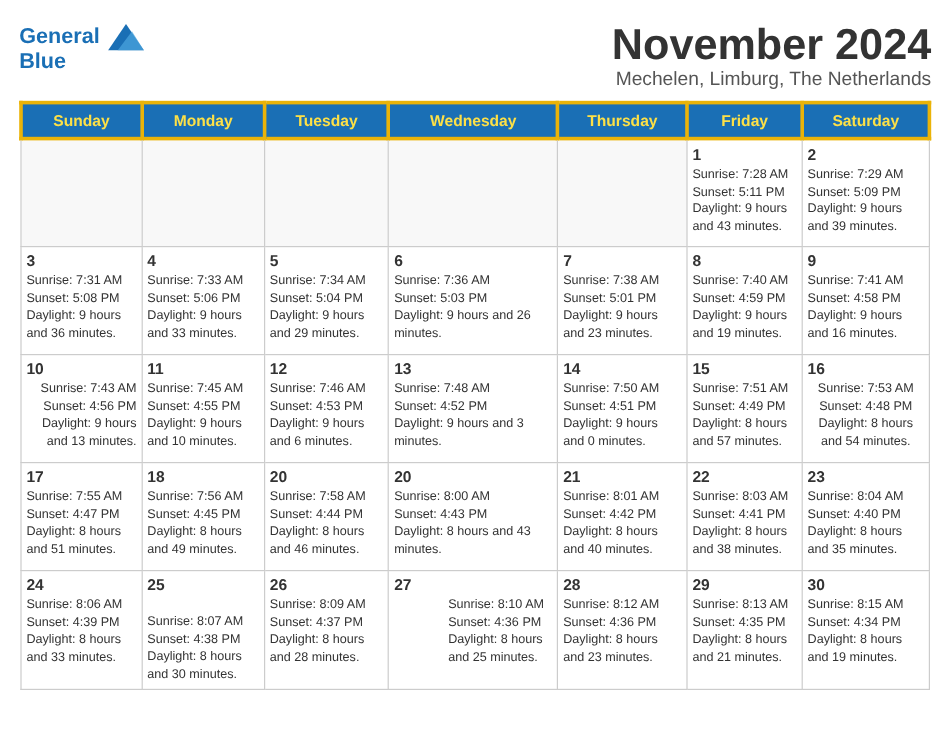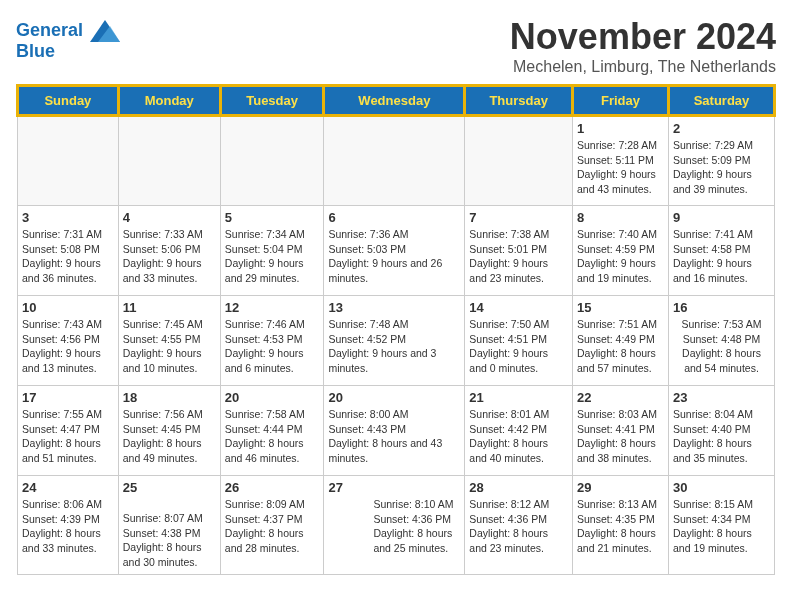--- a/index.html
+++ b/index.html
@@ -179,21 +179,21 @@
         <td>
           <span class="day-num">9</span>
           <div class="day-info" style="white-space: pre-line;">Sunrise: 7:41 AM
 Sunset: 4:58 PM
 Daylight: 9 hours and 16 minutes.</div>
         </td>
       </tr>
       <tr>
         <td>
           <span class="day-num">10</span>
-          <div class="day-info" style="white-space: pre-line;">Sunrise: 7:43 AM
+          <div class="day-info" style="white-space: pre-line; text-align: right;">Sunrise: 7:43 AM
 Sunset: 4:56 PM
 Daylight: 9 hours and 13 minutes.</div>
         </td>
         <td>
           <span class="day-num">11</span>
           <div class="day-info" style="white-space: pre-line;">Sunrise: 7:45 AM
 Sunset: 4:55 PM
 Daylight: 9 hours and 10 minutes.</div>
         </td>
         <td>

